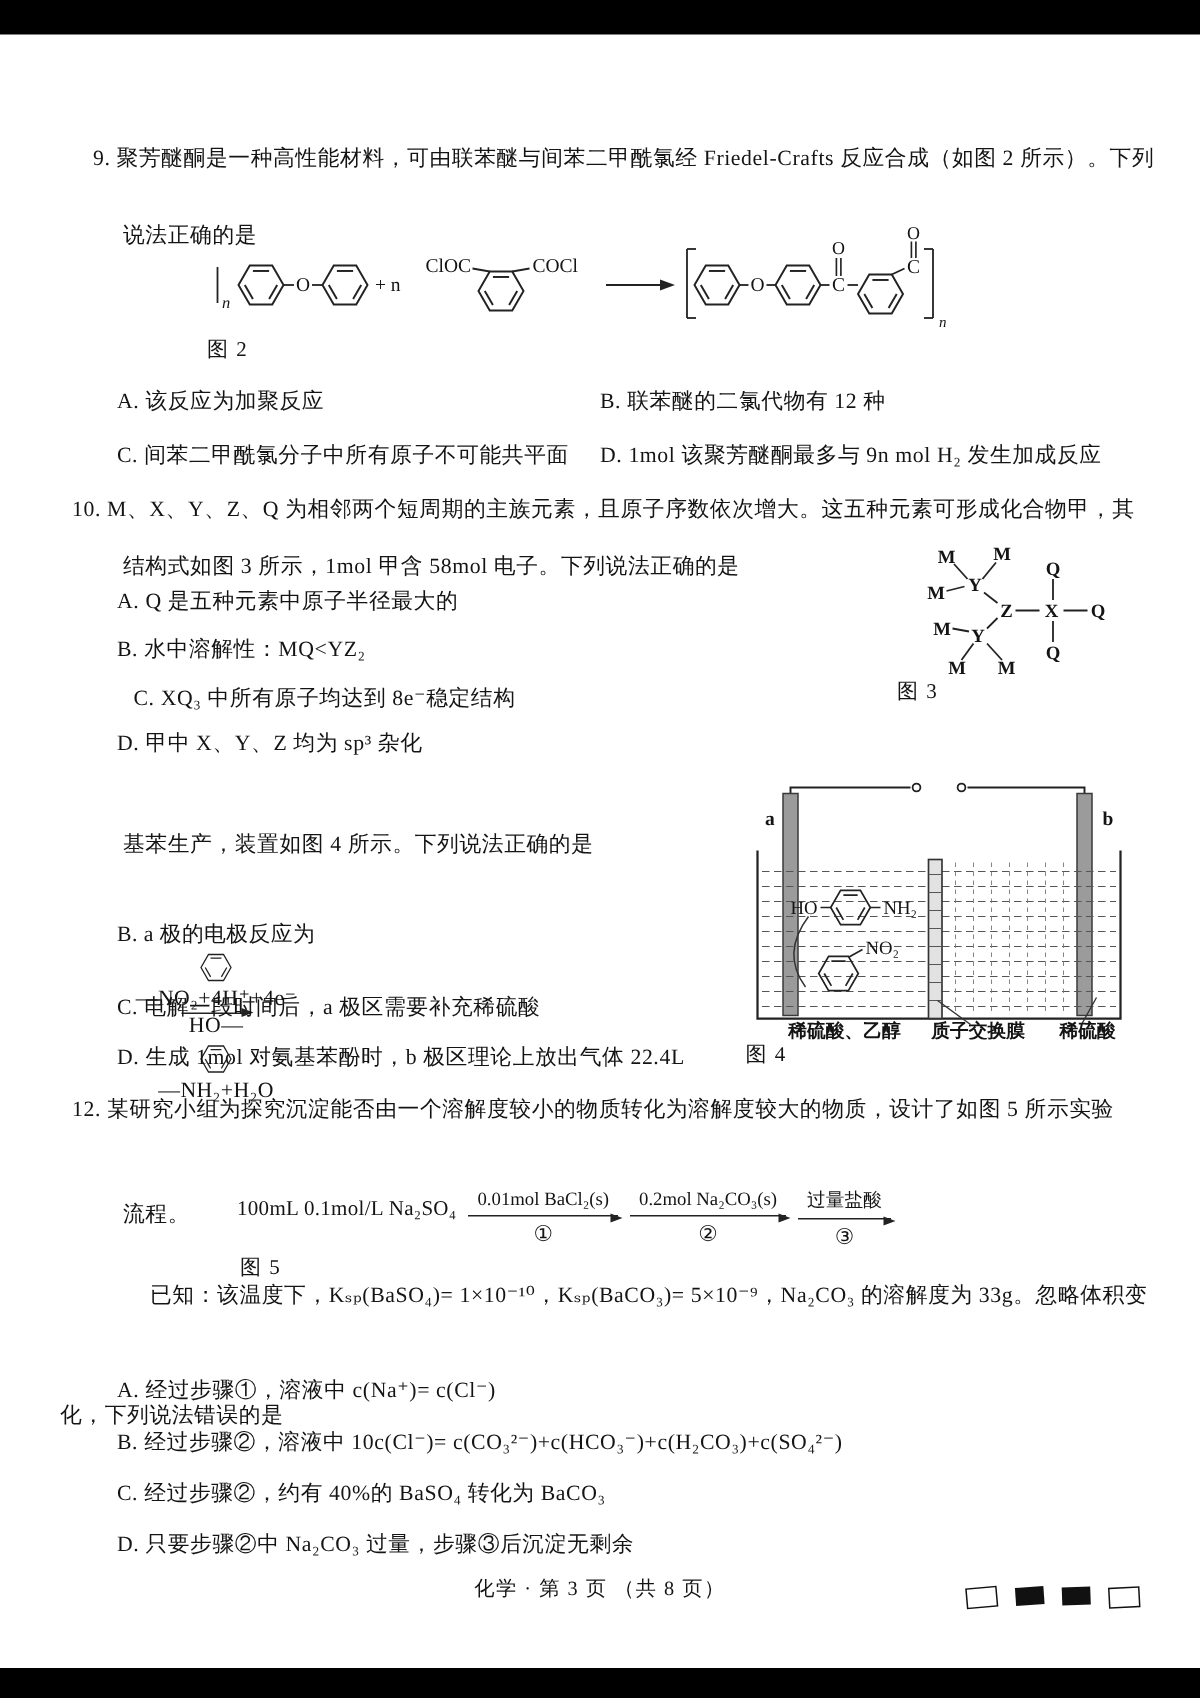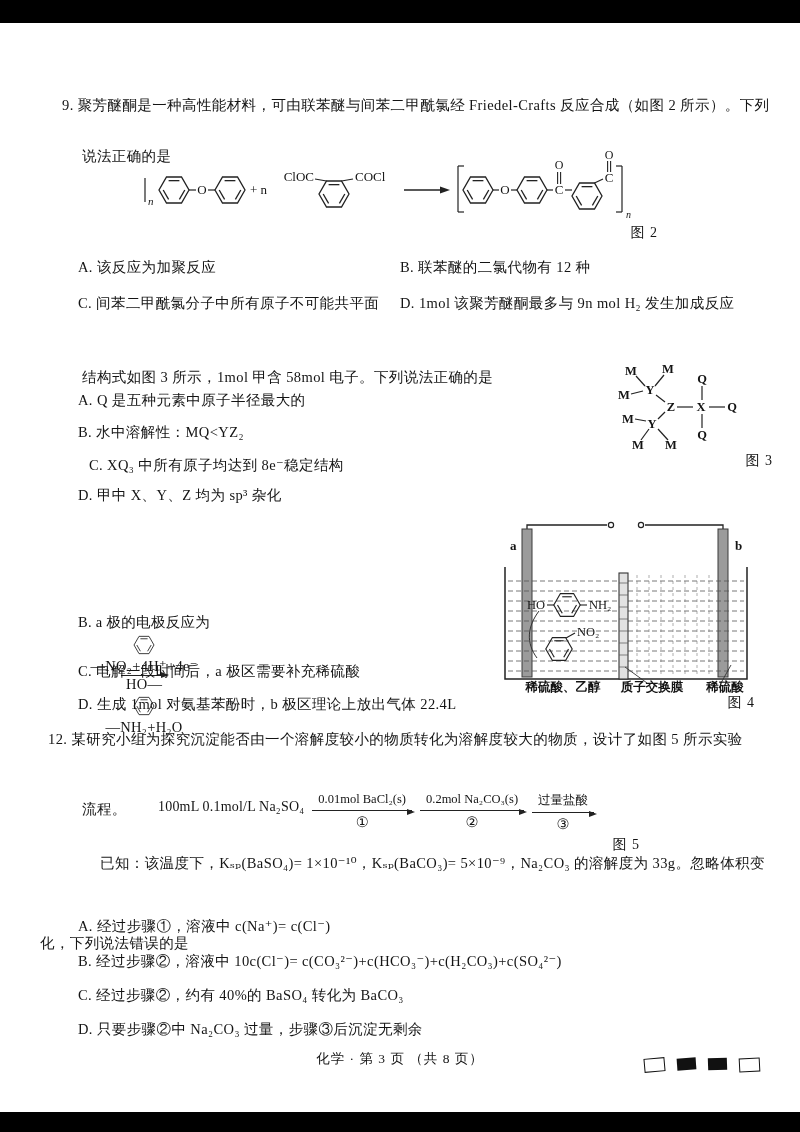--- a/index.html
+++ b/index.html
@@ -4,21 +4,21 @@
 <style>
   html,body { margin:0; padding:0; background:#e8e8e8; }
   .page {
     position:relative; width:800px; height:1132px; margin:0 auto;
     background:#ffffff; color:#141414; overflow:hidden;
     font-family:"Liberation Serif","DejaVu Serif",serif;
   }
   .bar { position:absolute; left:0; width:800px; background:#000; }
   .t { position:absolute; font-size:14.5px; white-space:nowrap; letter-spacing:0.4px; }
   .opt { position:absolute; font-size:14.5px; white-space:nowrap; letter-spacing:0.4px; }
-  .cap { position:absolute; font-size:14px; text-align:right; letter-spacing:1px; }
+  .cap { position:absolute; font-size:14px; text-align:left; letter-spacing:1px; }
   svg { display:block; }
   svg text { font-family:"Liberation Serif","DejaVu Serif",serif; fill:#141414; }
   .figwrap { position:absolute; }
   
   .rxn-row { position:absolute; display:flex; align-items:center; font-size:14.5px; white-space:nowrap; letter-spacing:0.3px; }
   .rxn-arrow { display:inline-block; width:46px; height:0; border-top:1.5px solid #222; position:relative; margin:0 6px; }
   .rxn-arrow::after { content:""; position:absolute; right:-2px; top:-4.3px; width:0; height:0;
     border-left:8px solid #222; border-top:3.6px solid transparent; border-bottom:3.6px solid transparent; }
   
   .flow { position:absolute; display:flex; align-items:flex-start; }
@@ -111,20 +111,21 @@
       <text x="488" y="68" font-size="10" font-style="italic">n</text>
     </svg>
   </div>
   <div class="cap" style="left:138px;top:224px;width:520px;">图 2</div>
 
   <div class="opt" style="left:78px;top:258px;">A. 该反应为加聚反应</div>
   <div class="opt" style="left:400px;top:258px;">B. 联苯醚的二氯代物有 12 种</div>
   <div class="opt" style="left:78px;top:294px;">C. 间苯二甲酰氯分子中所有原子不可能共平面</div>
   <div class="opt" style="left:400px;top:294px;">D. 1mol 该聚芳醚酮最多与 9n mol H₂ 发生加成反应</div>
 
+  <div class="t" style="left:48px;top:330px;">10. M、X、Y、Z、Q 为相邻两个短周期的主族元素，且原子序数依次增大。这五种元素可形成化合物甲，其</div>
   <div class="t" style="left:82px;top:368px;">结构式如图 3 所示，1mol 甲含 58mol 电子。下列说法正确的是</div>
 
   <div class="opt" style="left:78px;top:391px;">A. Q 是五种元素中原子半径最大的</div>
   <div class="opt" style="left:78px;top:423px;">B. 水中溶解性：MQ&lt;YZ₂</div>
   <div class="opt" style="left:78px;top:456px;margin-left:11px;">C. XQ₃ 中所有原子均达到 8e⁻稳定结构</div>
   <div class="opt" style="left:78px;top:486px;">D. 甲中 X、Y、Z 均为 sp³ 杂化</div>
 
   <div class="figwrap" style="left:598px;top:358px;">
     <svg width="175" height="92" viewBox="0 0 175 92">
       <g stroke="#222" stroke-width="1.2">
@@ -153,20 +154,21 @@
         <text x="73" y="91">M</text>
         <text x="103" y="53">X</text>
         <text x="104" y="25">Q</text>
         <text x="134" y="53">Q</text>
         <text x="104" y="81">Q</text>
       </g>
     </svg>
   </div>
   <div class="cap" style="left:598px;top:452px;width:175px;">图 3</div>
 
+  <div class="t" style="left:82px;top:553px;">基苯生产，装置如图 4 所示。下列说法正确的是</div>
 
 
   <div class="rxn-row" style="left:78px;top:613px;flex-direction:column;">
     <span>B. a 极的电极反应为</span>
     <svg width="26" height="26" viewBox="-16 -16 32 32" style="margin:0 1px;">
       <use href="#benz" transform="scale(0.82)"></use>
     </svg>
     <span>—NO₂+4H⁺+4e⁻</span>
     <span class="rxn-arrow"></span>
     <span>HO—</span>

